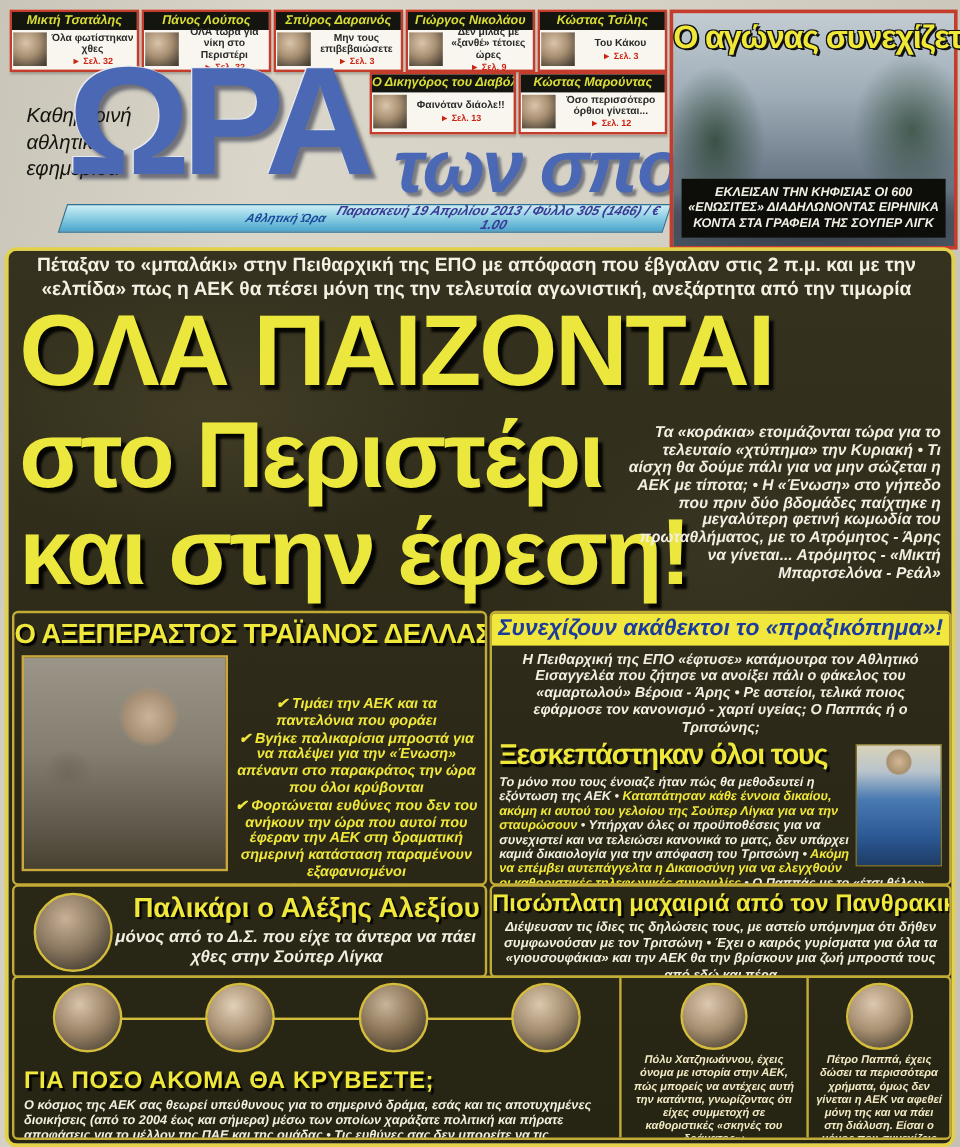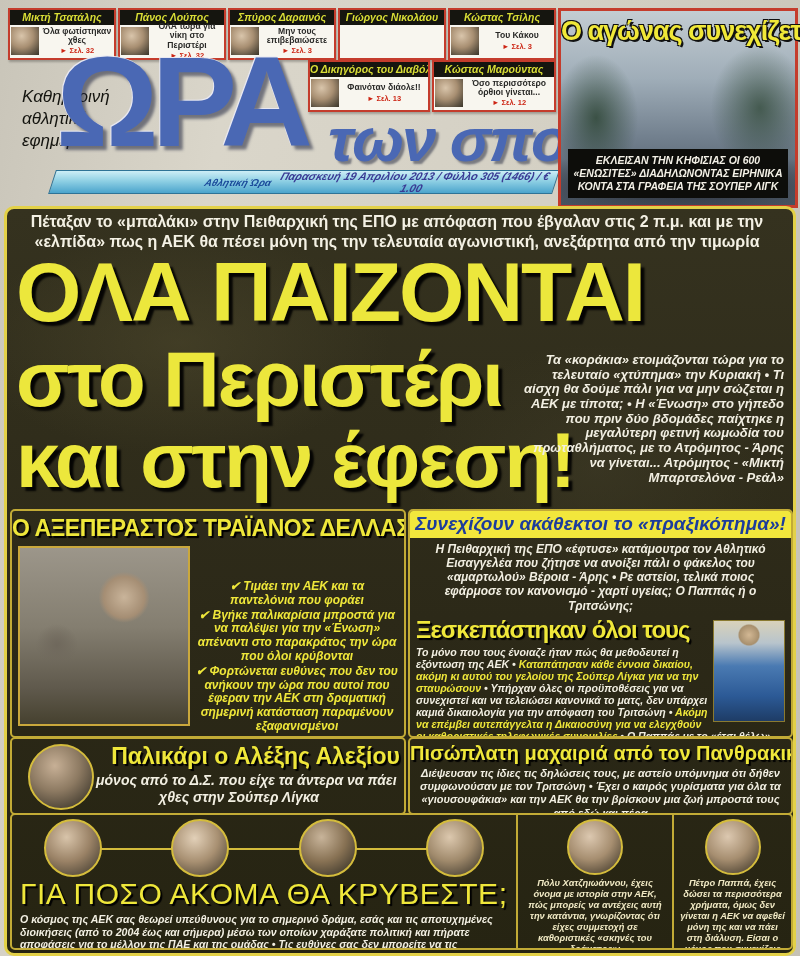--- a/index.html
+++ b/index.html
@@ -125,22 +125,22 @@
   .b-left { width:488px; border-right:2px solid #c2ab36; padding:3px 8px; position:relative; }
   .circle-row { position:relative; display:flex; justify-content:space-between; align-items:center;
                 width:440px; margin:2px auto 0; height:56px; }
   .circle-row::before { content:""; position:absolute; left:10px; right:10px; top:50%; height:2px; background:#d4bc3c; }
   .circle { width:54px; height:54px; border-radius:50%; border:2px solid #d4bc3c; position:relative;
             background:radial-gradient(circle at 38% 30%, #d6c2a8 0%, #9a male 0%, #97있는 0%, #987f63 48%, #4c4436 88%); }
   .circle.v1 { background:radial-gradient(circle at 38% 30%, #d8c4aa 0%, #9a8266 48%, #4c4436 88%); }
   .circle.v2 { background:radial-gradient(circle at 40% 32%, #e2d0b8 0%, #a89072 48%, #554a3a 88%); }
   .circle.v3 { background:radial-gradient(circle at 38% 30%, #c8b49a 0%, #887254 48%, #3e382c 88%); }
   .circle.v4 { background:radial-gradient(circle at 40% 30%, #dcc8ae 0%, #a08a6c 48%, #4a4234 88%); }
-  .b-headline { color:#efe73a; font-size:30px; font-weight:normal; letter-spacing:0.5px; white-space:nowrap;
-                text-shadow:2px 2px 1px #000; margin-top:1px; }
+  .b-headline { color:#efe73a; font-size:20px; font-weight:bold; letter-spacing:0.5px; white-space:nowrap;
+                text-shadow:2px 2px 1px #000; margin-top:14px; }
   .b-body { color:#f2efe2; font-size:10.6px; font-weight:bold; font-style:italic; line-height:1.18; margin-top:2px; }
   .b-mid { width:142px; border-right:2px solid #c2ab36; padding:4px 6px; text-align:center; }
   .b-col-photo { width:52px; height:52px; border-radius:50%; border:2px solid #d4bc3c; margin:0 auto 3px;
                  background:radial-gradient(circle at 40% 30%, #dcc8b0 0%, #a68e70 48%, #4c4232 88%); }
   .b-col-text { color:#f0e9c4; font-size:9.3px; font-weight:bold; font-style:italic; line-height:1.18; }
   .b-right { flex:1; padding:4px 6px; text-align:center; }
 </style>
 </head>
 <body>
 
@@ -171,20 +171,27 @@
     <div class="bd">
         <div class="ph"></div>
       <div class="qwrap">
           <div class="qt">Μην τους επιβεβαιώσετε</div>
       <div class="pg">► Σελ. 3</div>
         </div>
       </div>
   </div>
   <div class="colbox c4">
     <div class="hdr">Γιώργος Νικολάου</div>
+    <div class="bd">
+        <div class="ph"></div>
+      <div class="qwrap">
+          <div class="qt">Δεν μιλάς με «ξανθέ» τέτοιες ώρες</div>
+      <div class="pg">► Σελ. 9</div>
+        </div>
+      </div>
   </div>
   <div class="colbox c5">
     <div class="hdr">Κώστας Τσίλης</div>
     <div class="bd">
         <div class="ph"></div>
       <div class="qwrap">
           <div class="qt">Του Κάκου</div>
       <div class="pg">► Σελ. 3</div>
         </div>
       </div>

